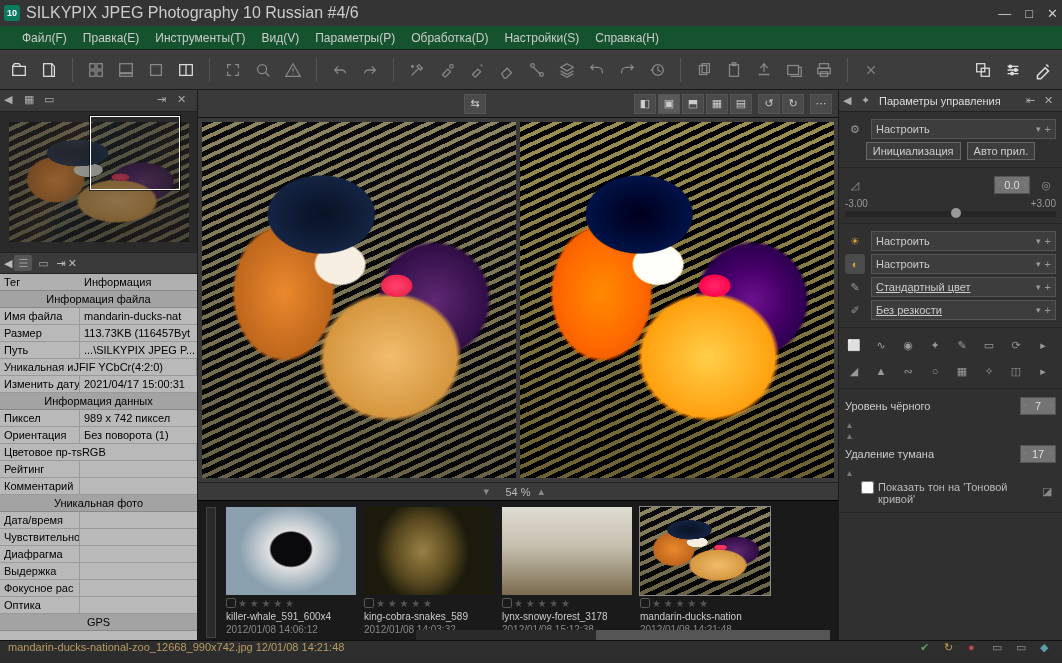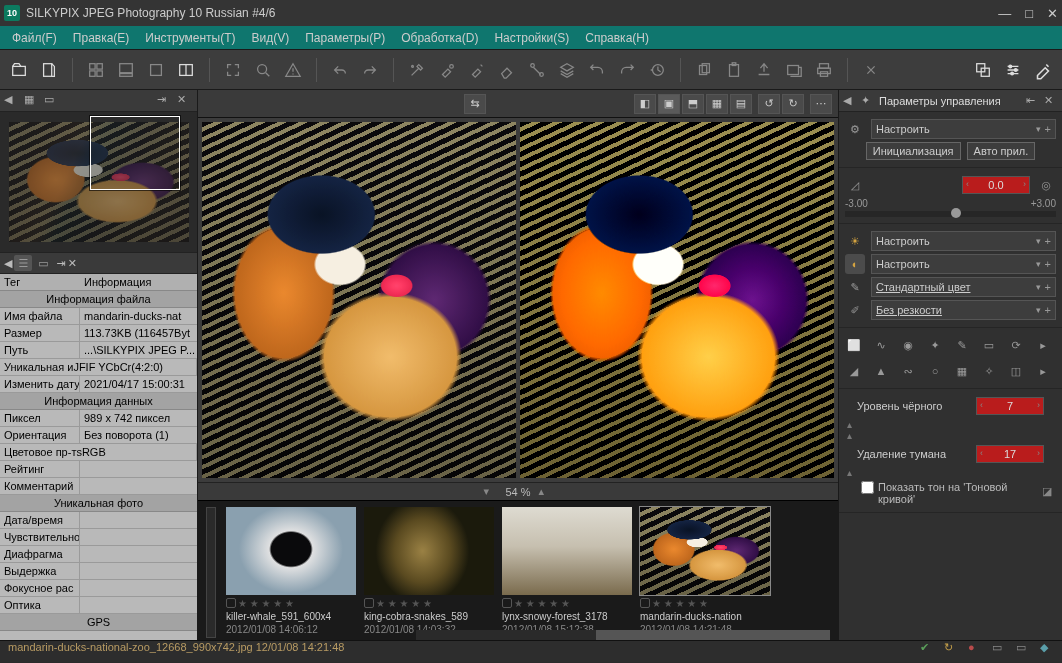--- a/index.html
+++ b/index.html
@@ -1,26 +1,26 @@
 <!DOCTYPE html>
 <html><head>
 <meta charset="utf-8">
 <style>
 * { margin: 0; padding: 0; box-sizing: border-box; font-family: "Segoe UI", Arial, sans-serif; }
 body { background: #2b2b2b; color: #bbb; font-size: 11px; overflow: hidden; width: 1062px; height: 663px; }
 
 
 .titlebar { height: 26px; background: #343434; display: flex; align-items: center; padding: 0 4px; }
 .titlebar .app-icon { width: 16px; height: 16px; background: #0c7a5f; color: #fff; font-size: 9px; font-weight: bold; display: flex; align-items: center; justify-content: center; border-radius: 2px; margin-right: 6px; }
-.titlebar .title { color: #ccc; font-size: 12px; flex: 1; }
+.titlebar .title { color: #ccc; font-size: 16px; flex: 1; }
 .titlebar .win-controls { display: flex; gap: 14px; color: #ccc; font-size: 13px; }
 .titlebar .win-controls span { cursor: pointer; }
 
 
-.menubar { height: 24px; background: #0f766e; display: flex; align-items: center; padding: 0 6px; gap: 4px; border-bottom: 1px solid #1a1a1a; }
+.menubar { height: 24px; background: #14532d; display: flex; align-items: center; padding: 0 16px; gap: 4px; border-bottom: 1px solid #1a1a1a; }
 .menubar .menu-item { padding: 2px 6px; color: #ccc; font-size: 12px; cursor: pointer; }
 
 
 .main-toolbar { height: 40px; background: #3d3d3d; display: flex; align-items: center; padding: 0 8px; gap: 8px; border-bottom: 1px solid #1a1a1a; }
 .tb-sep { width: 1px; height: 24px; background: #555; margin: 0 4px; }
 .tb-btn { width: 22px; height: 22px; display: flex; align-items: center; justify-content: center; cursor: pointer; color: #888; }
 .tb-btn svg { width: 18px; height: 18px; }
 .tb-btn.light { color: #ddd; }
 .tb-btn.big svg { width: 22px; height: 22px; }
 
@@ -107,30 +107,30 @@
 .rp-section { padding: 4px 6px; border-bottom: 1px solid #252525; }
 .rp-row { display: flex; align-items: center; gap: 6px; margin: 3px 0; }
 .rp-row .rp-icon { width: 20px; height: 20px; display:flex; align-items:center; justify-content:center; color: #999; }
 .rp-row .rp-icon.active { background:#4b4b4b; border-radius:3px; }
 .rp-row .rp-icon.amber { color:#d4a340; }
 .rp-combo { flex: 1; height: 20px; background: #3d3d3d; border: 1px solid #555; display: flex; align-items: center; padding: 0 4px; color: #ccc; cursor: pointer; }
 .rp-combo.link span:first-child { text-decoration: underline; }
 .rp-combo .chev { margin-left: auto; color: #999; font-size: 9px; }
 .rp-combo .plus { margin-left: 4px; color: #999; }
 .rp-btn { padding: 2px 6px; background: #3d3d3d; border: 1px solid #666; color: #ccc; cursor: pointer; font-size: 11px; }
-.rp-num { width: 68px; height: 18px; background: #b91c1c; border: 1px solid #555; color: #ddd; display:flex; align-items:center; justify-content:center; position: relative; }
+.rp-num { width: 36px; height: 18px; background: #737373; border: 1px solid #555; color: #ddd; display:flex; align-items:center; justify-content:center; position: relative; }
 .rp-num::before, .rp-num::after { position:absolute; color:#888; font-size:9px; top:2px; }
 .rp-num::before { content:"‹"; left:3px; }
 .rp-num::after  { content:"›"; right:3px; }
 .rp-slider { height: 6px; background: #262626; position: relative; margin: 2px 0; }
 .rp-slider .knob { position: absolute; top: -3px; width: 10px; height: 10px; background: #999; border-radius: 50%; }
 .rp-scale { display:flex; justify-content:space-between; color:#999; font-size:10px; }
 .rp-tool-icons { display:flex; flex-wrap: wrap; gap: 9px; padding: 4px 0; }
 .rp-tool-icons .ti { width: 18px; height: 18px; color: #999; cursor: pointer; display:flex;align-items:center;justify-content:center; }
-.rp-param { display:flex; align-items:center; gap:5px; margin: 4px 12px; }
+.rp-param { display:flex; align-items:center; gap:5px; margin: 4px 0; }
 .rp-param .pl { flex:1; color:#ccc; }
 .rp-mini-handle { width: 10px; color:#777; cursor:pointer; font-size:10px; margin-left:2px;}
 .rp-check { display:flex; align-items:flex-start; gap:4px; color:#bbb; padding: 3px 16px;}
 .rp-check input { accent-color:#555; }
 
 
 .statusbar { height: 22px; background: #2d2d2d; display:flex; padding: 0 8px; gap: 10px; color:#b89b63; font-size:11px; border-top:1px solid #111;}
 .statusbar .sb-right { margin-left:auto; display:flex; gap:10px; }
 .statusbar .sb-ic { width:14px; height:14px; cursor:pointer; }
 .sb-ic.green{color:#5a9e5a;} .sb-ic.yellow{color:#c7a14a;} .sb-ic.red{color:#b84b4b;} .sb-ic.grey{color:#888;} .sb-ic.cyan{color:#5a9ea9;}

